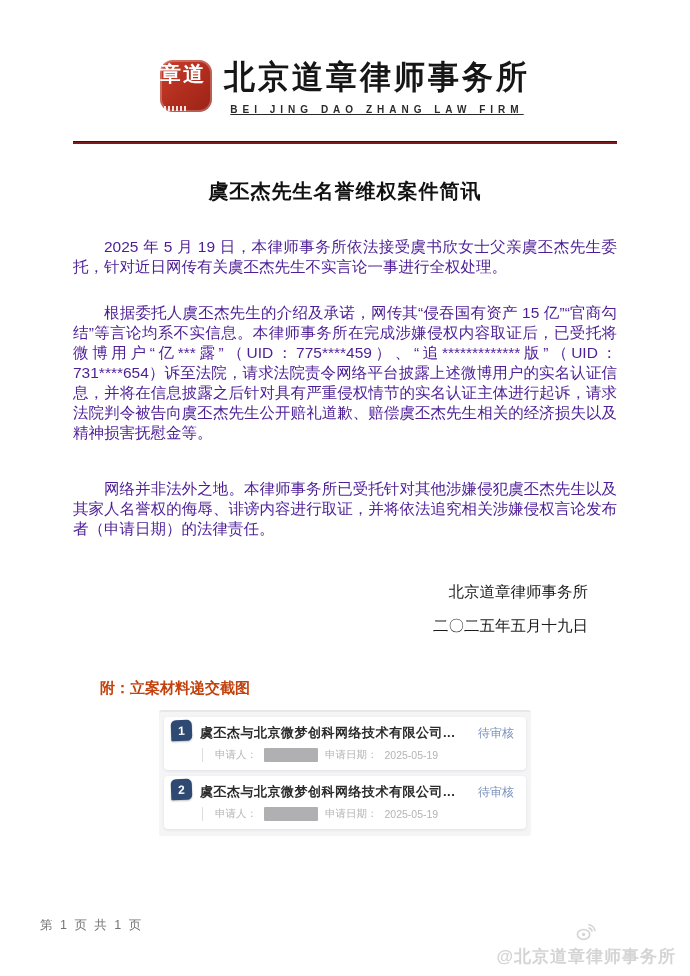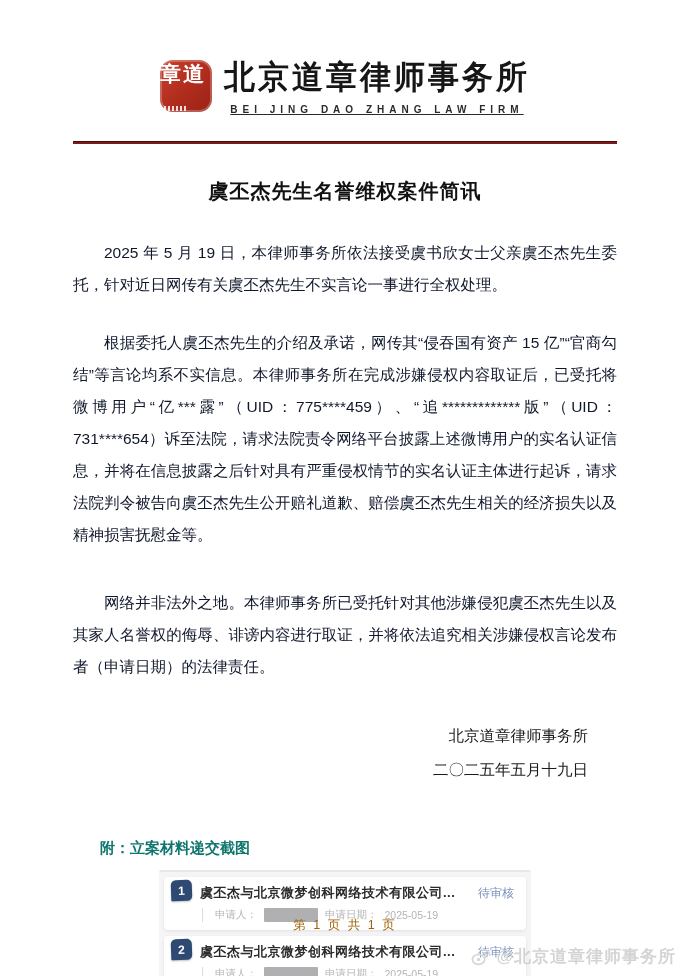--- a/index.html
+++ b/index.html
@@ -40,32 +40,32 @@
     background:#7d1a1a; border-top:1px solid #430d0d;
   }
   
   .doc-title {
     margin-top:34px; text-align:center;
     font-size:20px; font-weight:bold; color:#111; letter-spacing:1px;
   }
   
   .body-text { margin:0 73px; }
   .para {
-    font-size:15.5px; line-height:32px; text-align:justify;
-    text-indent:2em; color:#0f172a;
+    font-size:15.5px; line-height:20px; text-align:justify;
+    text-indent:2em; color:#4c1d95;
   }
   .para.p1 { margin-top:32px; }
   .para.p2 { margin-top:26px; }
   .para.p3 { margin-top:36px; }
   
   .sig-block { margin:36px 102px 0 0; text-align:right; }
   .sig-line { font-size:15.5px; line-height:34px; color:#1b1b1b; }
   
   .attach-label {
-    margin:52px 0 0 100px; font-size:15px; font-weight:600; color:#0f766e;
+    margin:36px 0 0 100px; font-size:15px; font-weight:600; color:#c2410c;
   }
   .attach-panel {
     width:372px; margin:12px auto 0 auto;
     background:#f5f5f6; border-radius:3px; padding:5px 5px 7px 5px;
     border-top:2px solid #e7e7ea;
   }
   .case-card {
     background:#ffffff; border-radius:4px;
     box-shadow:0 1px 3px rgba(40,50,80,.10);
     position:relative; padding:7px 12px 8px 36px; margin-bottom:6px;
@@ -88,27 +88,27 @@
     font-size:10.5px; color:#b4b4b8;
     border-left:1px solid #dddde0; padding-left:12px; margin-left:2px;
   }
   .redacted {
     display:inline-block; width:54px; height:14px;
     background:#a2a2a6; border-radius:1px; opacity:.85;
   }
   
   .page-footer {
     position:absolute; left:0; bottom:42px; width:100%;
-    text-align:center; font-size:12.5px; color:#a16207; letter-spacing:2px;
+    font-size:12.5px; color:#737373; letter-spacing:2px;padding-left:40px;
   }
   
   .watermark {
     position:absolute; right:14px; bottom:8px;
     display:flex; align-items:center; gap:4px;
-    color:#d4d4d4; font-size:17px; letter-spacing:1px; font-weight:bold;
+    color:#d4d4d4; font-size:17px; letter-spacing:1px; font-weight:bold;flex-direction:column;
   }
   .weibo-icon { width:22px; height:18px; }
 </style>
 </head>
 <body>
 
 <div class="page">
 
   <div class="logo-row">
     <div class="seal">

